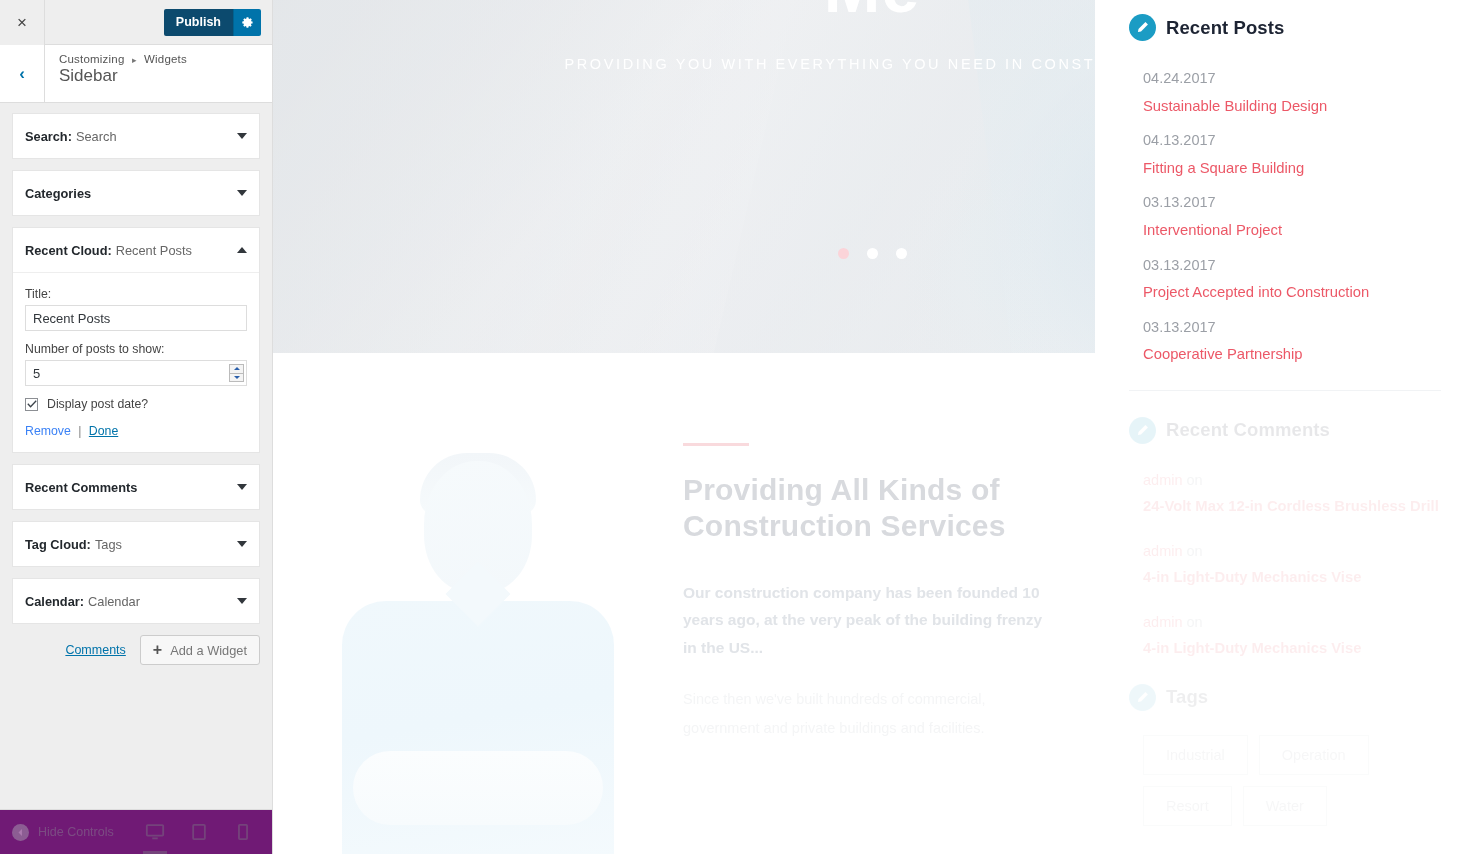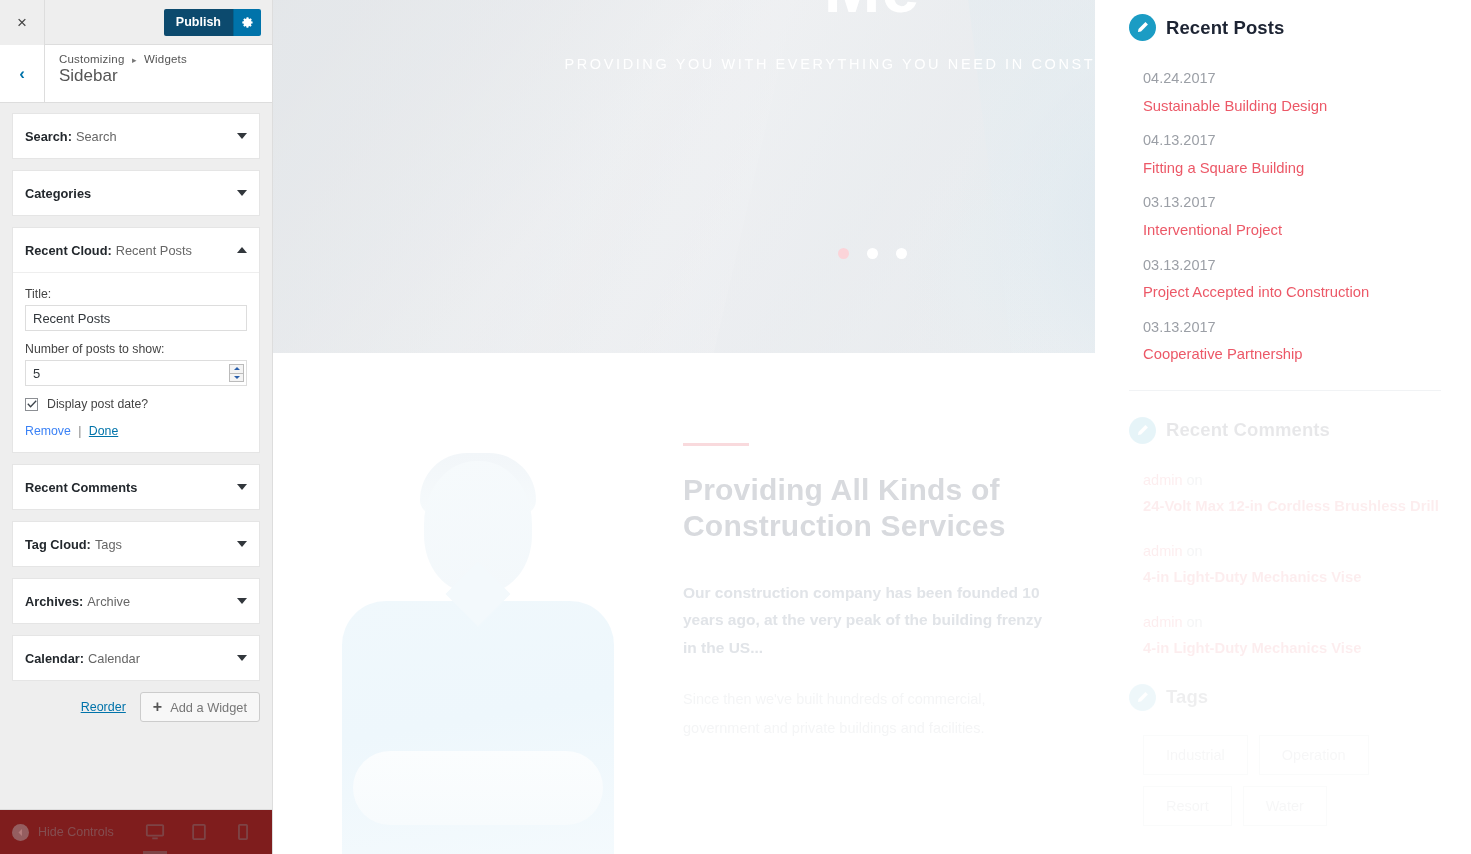--- a/index.html
+++ b/index.html
@@ -140,21 +140,21 @@
   }
   .add-widget-btn {
     height: 30px; background: #f7f7f7; border: 1px solid #ccc;
     display: flex; align-items: center; gap: 8px; padding: 0 12px;
     font-size: 12.8px; color: #777; cursor: pointer; border-radius: 3px;
     font-family: "Liberation Sans", sans-serif;
   }
   .plus-ic { font-size: 16px; color: #555; font-weight: 700; line-height: 1; }
 
   .cz-footer {
-    height: 45px; background: #7f1d1d; border-top: 1px solid #ddd;
+    height: 45px; background: #701a75; border-top: 1px solid #ddd;
     display: flex; align-items: center; flex: 0 0 45px; position: relative;
   }
   .hide-controls {
     display: flex; align-items: center; gap: 9px; padding-left: 12px;
     cursor: pointer; opacity: .42;
   }
   .hc-circle {
     width: 17px; height: 17px; border-radius: 50%; background: #b4b9be;
     display: flex; align-items: center; justify-content: center;
   }
@@ -411,38 +411,31 @@
       </div>
 
       <div class="widget">
         <div class="widget-head">
           <span class="widget-name">Tag Cloud:</span>
           <span class="widget-inst">Tags</span>
           <span class="widget-arrow arrow-down"></span>
         </div>
       </div>
 
-      <div class="widget">
-        <div class="widget-head">
-          <span class="widget-name">Archives:</span>
-          <span class="widget-inst">Archive</span>
-          <span class="widget-arrow arrow-down"></span>
-        </div>
-      </div>
 
       <div class="widget">
         <div class="widget-head">
           <span class="widget-name">Calendar:</span>
           <span class="widget-inst">Calendar</span>
           <span class="widget-arrow arrow-down"></span>
         </div>
       </div>
 
       <div class="widget-footer">
-        <span class="reorder-link">Reorder</span>
+        <span class="reorder-link">Comments</span>
         <div class="add-widget-btn">
           <span class="plus-ic">+</span>
           <span>Add a Widget</span>
         </div>
       </div>
 
     </div>
 
     <div class="cz-footer">
       <div class="hide-controls">

